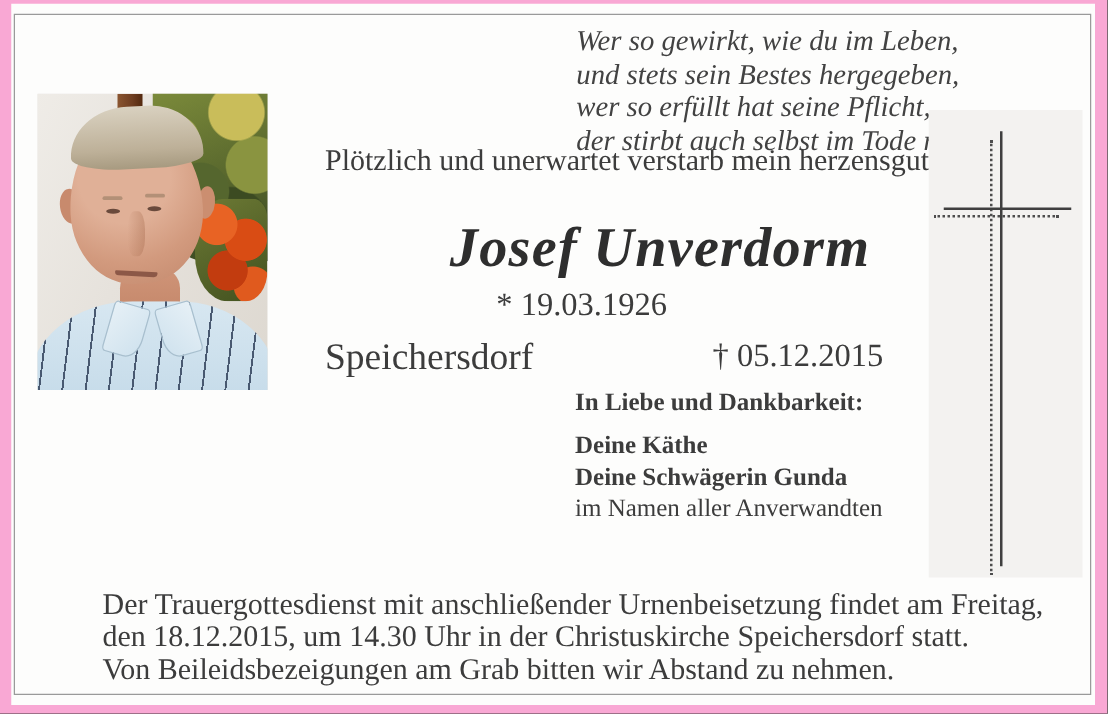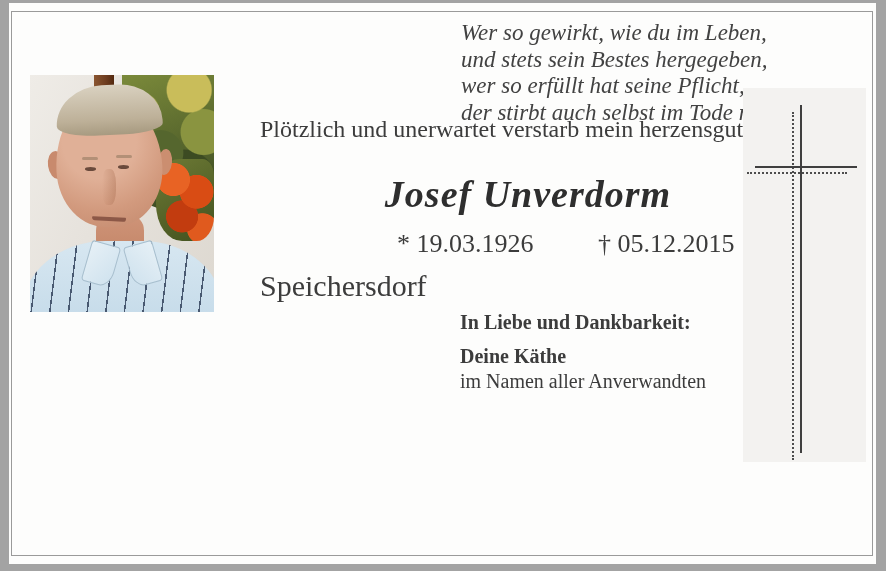--- a/index.html
+++ b/index.html
@@ -1,16 +1,16 @@
 <!DOCTYPE html>
 <html><head>
 <meta charset="utf-8">
 <style>
   html,body{margin:0;padding:0;background:#1b1b1b;}
-  .stage{position:relative;width:886px;height:571px;background:#a3a3a3;overflow:hidden;
+  .stage{position:relative;width:886px;height:571px;background:#f9a8d4;overflow:hidden;
          font-family:"Liberation Serif","DejaVu Serif",serif;color:#3c3c3c;}
   .card{position:absolute;left:9px;top:3px;width:867px;height:561px;background:#fdfdfc;}
   .frame{position:absolute;left:2px;top:8px;right:3px;bottom:8px;border:1px solid #9a9a9a;}
 
   
   .photo{position:absolute;left:21px;top:72px;width:184px;height:237px;overflow:hidden;
          background:#eae7e2;}
   .photo .wall{position:absolute;inset:0;
          background:linear-gradient(115deg,#efece7 0%,#e6e2dc 45%,#ddd8d0 100%);}
   .photo .post{position:absolute;left:64px;top:0;width:20px;height:72px;
@@ -61,24 +61,24 @@
   .photo .eye-r{position:absolute;left:88px;top:90px;width:11px;height:3.5px;background:#6a4a3c;border-radius:50%;}
   .photo .nose{position:absolute;left:72px;top:94px;width:14px;height:36px;
          background:linear-gradient(90deg,transparent,rgba(160,100,70,.35));border-radius:40%;}
   .photo .mouth{position:absolute;left:62px;top:142px;width:34px;height:4px;
          background:#8c5847;border-radius:2px 2px 6px 6px;transform:rotate(3deg);}
 
   
   .verse{position:absolute;left:452px;top:17px;font-style:italic;font-size:23px;line-height:26.5px;color:#424242;}
   .announce{position:absolute;left:251px;top:114px;font-size:24px;line-height:25px;}
   .name{position:absolute;left:289px;top:169px;width:460px;text-align:center;
-        font-size:38px;font-weight:bold;font-style:italic;color:#2e2e2e;letter-spacing:1px;}
+        font-size:45px;font-weight:bold;font-style:italic;color:#2e2e2e;letter-spacing:1px;}
   .dates{position:absolute;left:0;top:226px;width:867px;font-size:26px;}
   .birth{position:absolute;left:356px;margin-left:32px;}
-  .death{position:absolute;left:589px;}
+  .death{position:absolute;left:561px;margin-top:41px;}
   .residence{position:absolute;left:251px;top:266px;font-size:30px;}
   .condolence{position:absolute;left:451px;top:308px;font-size:20px;}
   .condolence .head-line{font-weight:bold;margin:0 0 9px 0;}
   .condolence .mourner{font-weight:bold;line-height:26px;}
   .condolence .closing{line-height:25px;}
   .funeral{position:absolute;left:73px;top:468px;font-size:24px;line-height:26px;}
 
   
   .cross-panel{position:absolute;left:734px;top:85px;width:123px;height:374px;background:#f3f2f0;}
   .cv-solid{position:absolute;left:57px;top:17px;width:2px;height:348px;background:#3f3f3f;}
@@ -130,23 +130,29 @@
     <div class="dates">
       <span class="birth">* 19.03.1926</span>
       <span class="death">† 05.12.2015</span>
     </div>
 
     <div class="residence">Speichersdorf</div>
 
     <div class="condolence">
       <div class="head-line">In Liebe und Dankbarkeit:</div>
       <div class="mourner">Deine Käthe</div>
+      <div class="mourner">Deine Schwägerin Gunda</div>
       <div class="closing">im Namen aller Anverwandten</div>
     </div>
 
+    <div class="funeral">
+      <div>Der Trauergottesdienst mit anschließender Urnenbeisetzung findet am Freitag,</div>
+      <div>den 18.12.2015, um 14.30 Uhr in der Christuskirche Speichersdorf statt.</div>
+      <div>Von Beileidsbezeigungen am Grab bitten wir Abstand zu nehmen.</div>
+    </div>
 
     <div class="cross-panel">
       <div class="cv-dot"></div>
       <div class="cv-solid"></div>
       <div class="ch-dot"></div>
       <div class="ch-solid"></div>
     </div>
   </div>
 </div>
 

